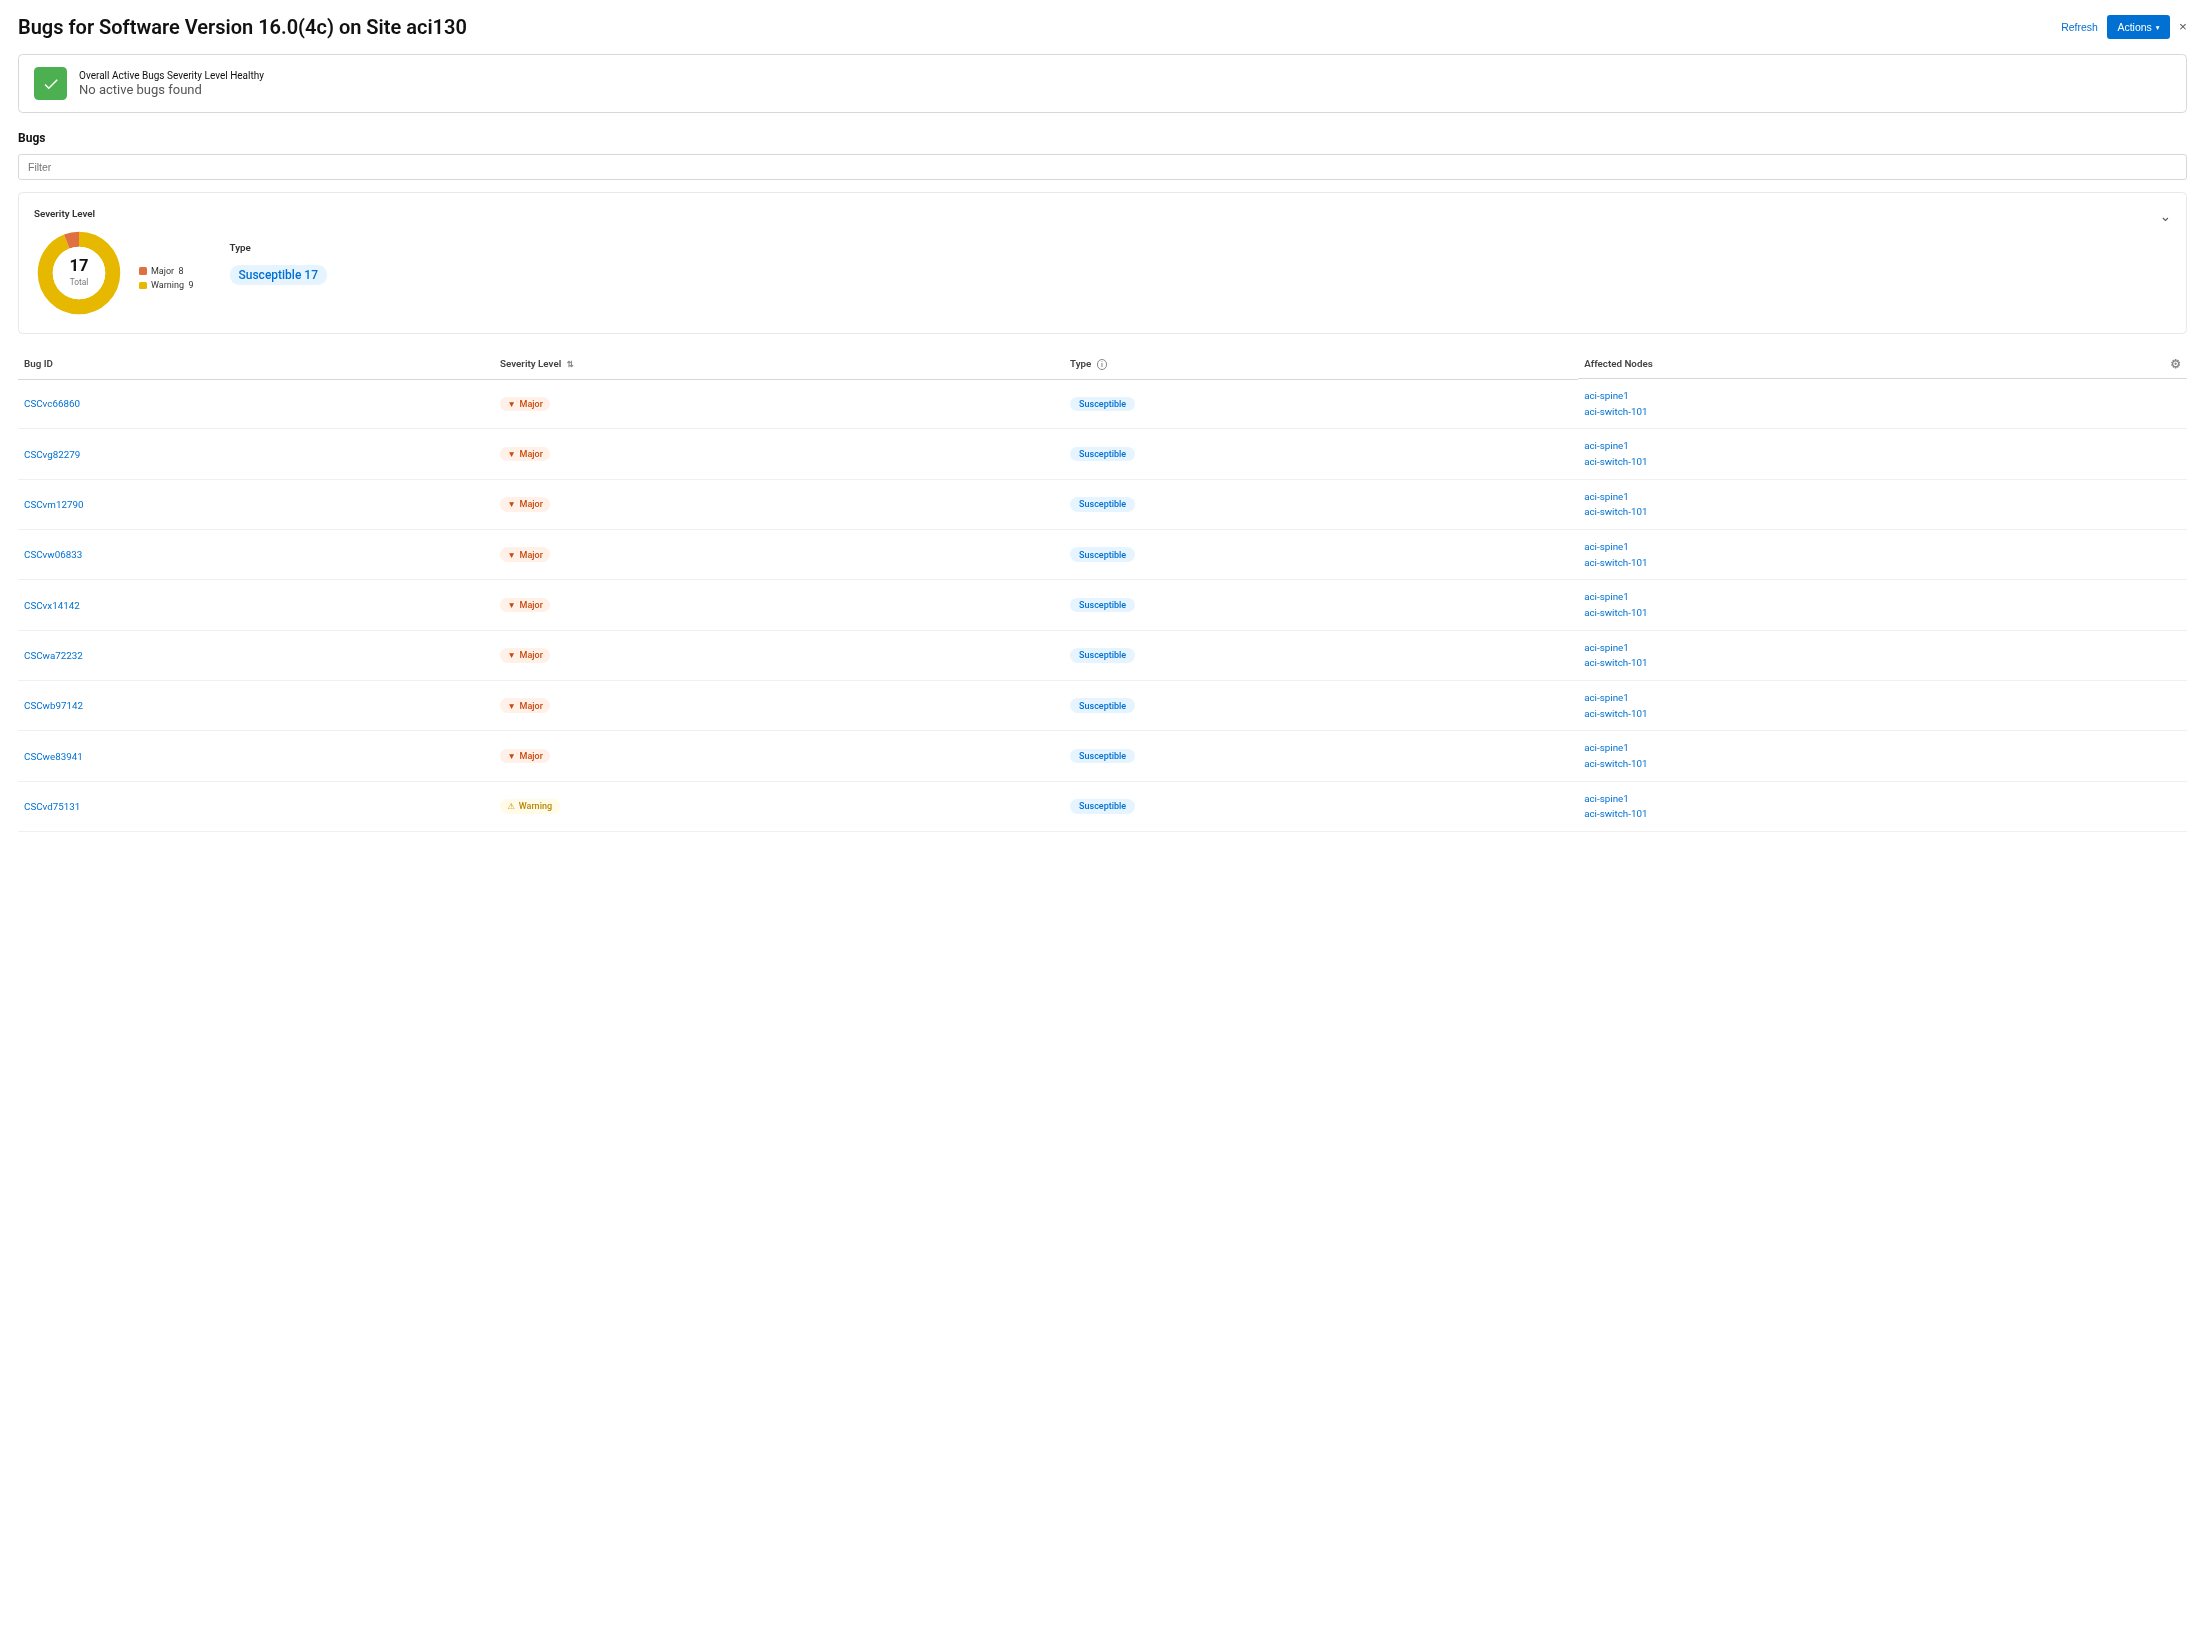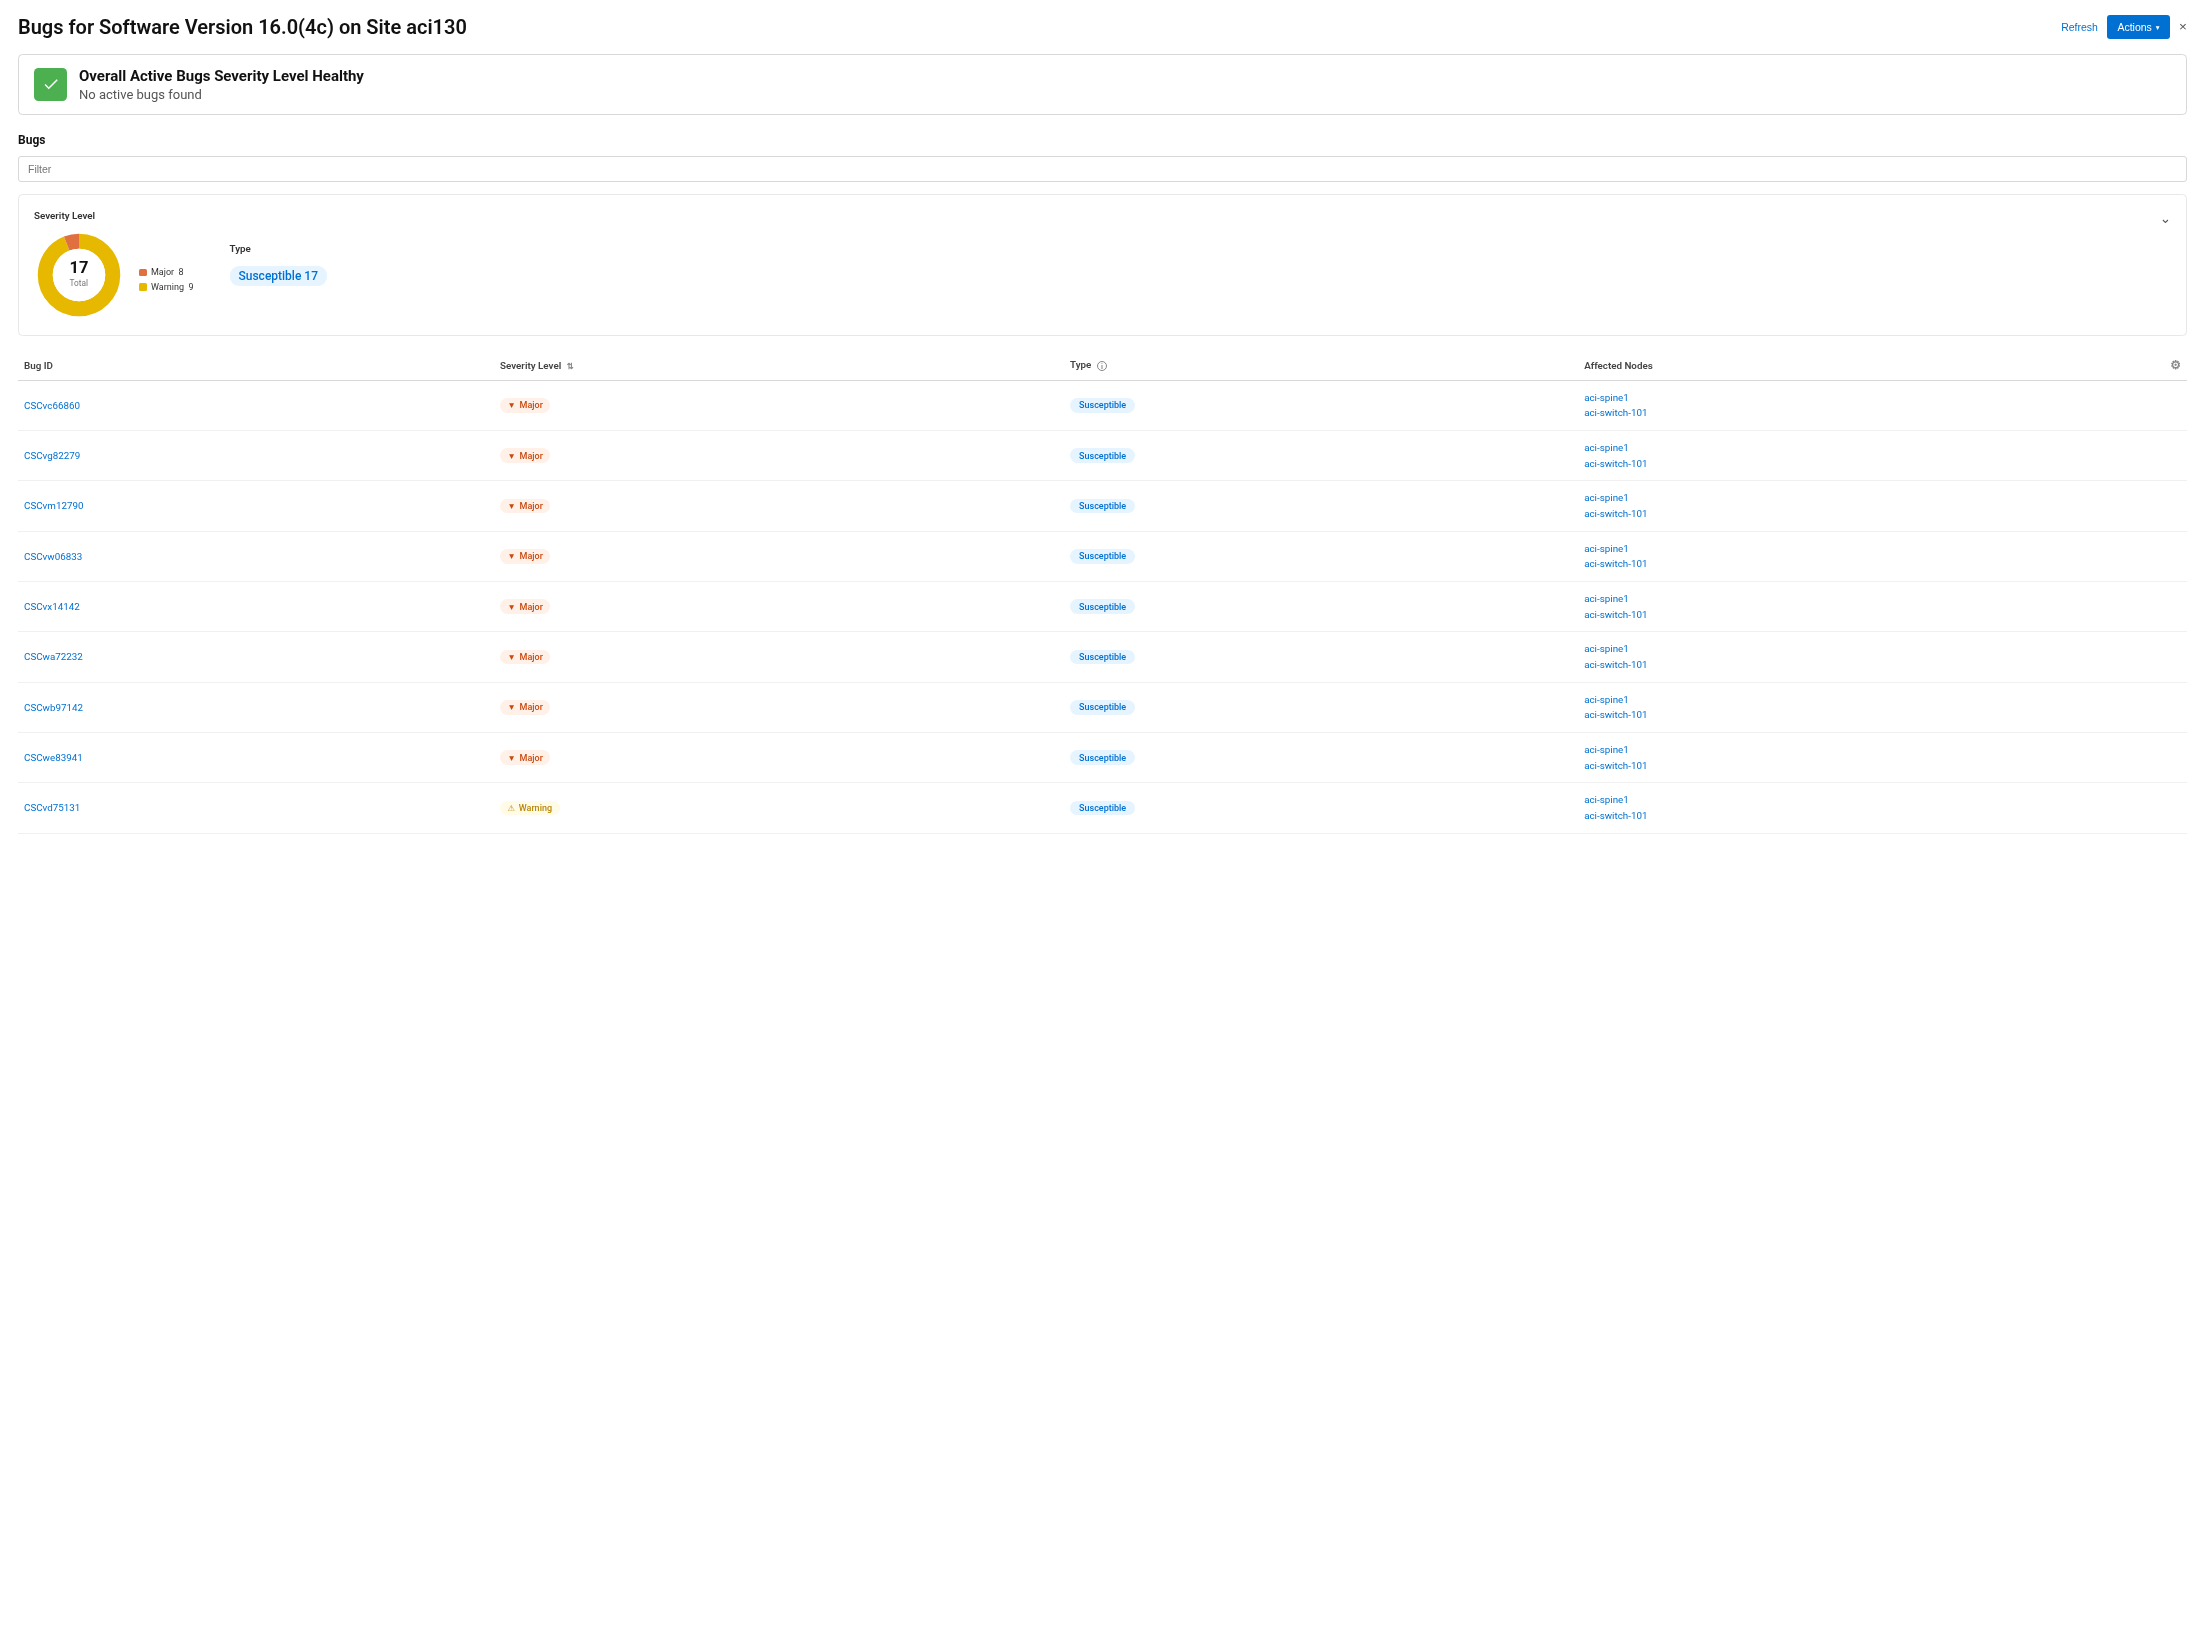--- a/index.html
+++ b/index.html
@@ -80,22 +80,22 @@
       align-items: center;
       justify-content: center;
       flex-shrink: 0;
     }
     .health-icon-wrap svg {
       width: 18px;
       height: 18px;
       fill: #fff;
     }
     .health-text-title {
-      font-weight: 700;
-      font-size: 15px;
+      font-weight: 400;
+      font-size: 10px;
       color: #111;
     }
     .health-text-sub {
       font-size: 13px;
       color: #555;
       margin-top: 1.5px;
     }
 
     
     .section-title {
@@ -151,20 +151,21 @@
       height: 90px;
     }
     .donut-wrap svg {
       transform: rotate(-90deg);
     }
     .donut-center {
       position: absolute;
       top: 50%;
       left: 50%;
       transform: translate(-50%, -50%);
+      text-align: center;
     }
     .donut-center-number {
       font-size: 16.5px;
       font-weight: 700;
       color: #111;
       display: block;
       line-height: 1;
     }
     .donut-center-label {
       font-size: 8.3px;

